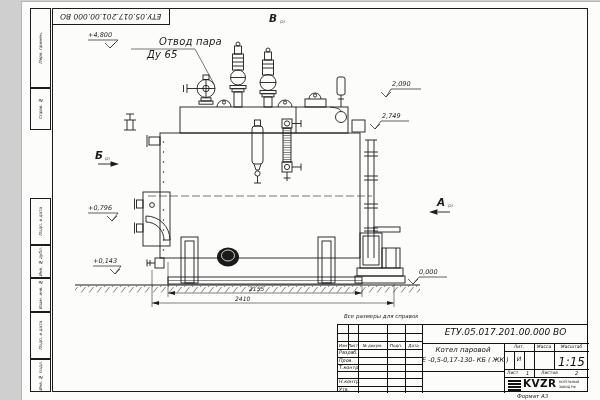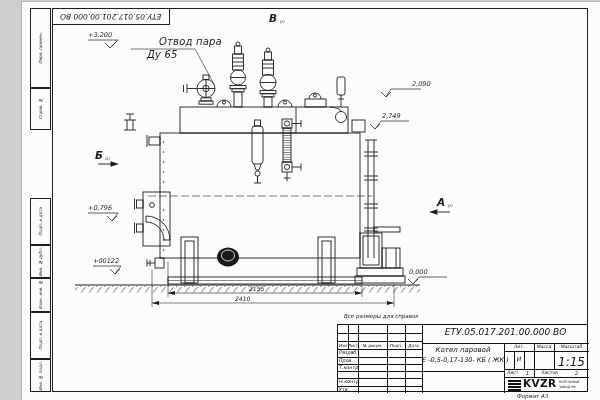--- a/index.html
+++ b/index.html
@@ -301,26 +301,26 @@
 <span class="ann callout" style="left:131px;top:36px;margin-left:28px;">Отвод пара</span>
 <span class="ann callout" style="left:147px;top:49px;">Ду 65</span>
 
 <span class="ann view-label" style="left:269px;top:12px;">В</span>
 <span class="ann view-ref" style="left:280px;top:20px;">(2)</span>
 <span class="ann view-label" style="left:95px;top:149px;">Б</span>
 <span class="ann view-ref" style="left:105px;top:157px;">(2)</span>
 <span class="ann view-label" style="left:437px;top:196px;">А</span>
 <span class="ann view-ref" style="left:448px;top:204px;">(2)</span>
 
-<span class="ann elev" style="left:88px;top:31px;">+3,200</span>
-<span class="ann elev" style="left:392px;top:80px;margin-left:20px;">2,090</span>
+<span class="ann elev" style="left:88px;top:31px;">+4,800</span>
+<span class="ann elev" style="left:392px;top:80px;">2,090</span>
 <span class="ann elev" style="left:382px;top:112px;">2,749</span>
 <span class="ann elev" style="left:88px;top:204px;">+0,796</span>
-<span class="ann elev" style="left:93px;top:257px;">+00122</span>
-<span class="ann elev" style="left:409px;top:268px;">0,000</span>
+<span class="ann elev" style="left:93px;top:257px;">+0,143</span>
+<span class="ann elev" style="left:419px;top:268px;">0,000</span>
 
 <span class="ann dim" style="left:249px;top:285px;">2155</span>
 <span class="ann dim" style="left:235px;top:295px;">2410</span>
 
 <span class="ann note" style="left:344px;top:313px;">Все размеры для справок</span>
 <span class="ann note" style="left:517px;top:393px;">Формат А3</span>
 
 <div class="tb">
 
   <div class="l" style="left:84px;top:0;width:1px;height:68px;"></div>

